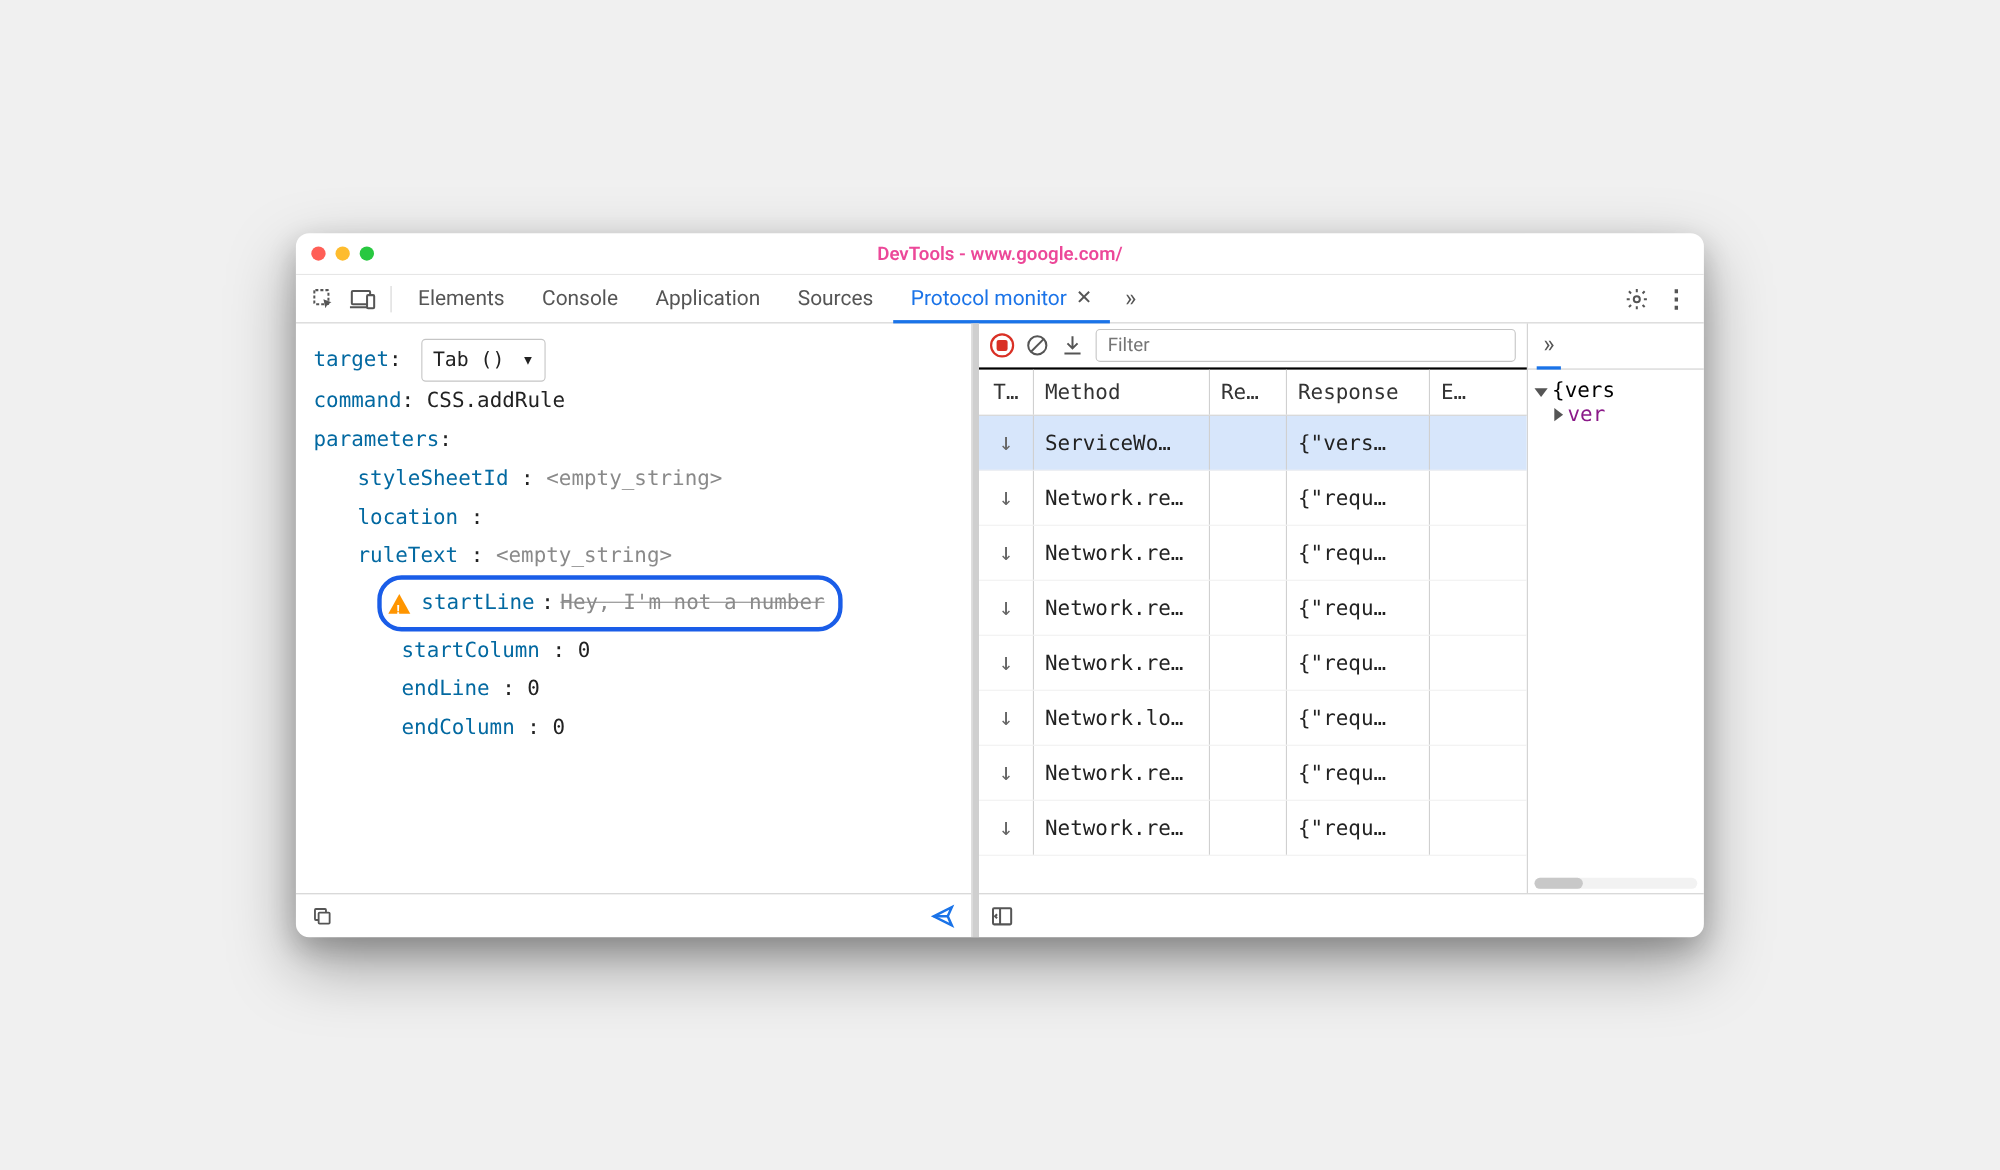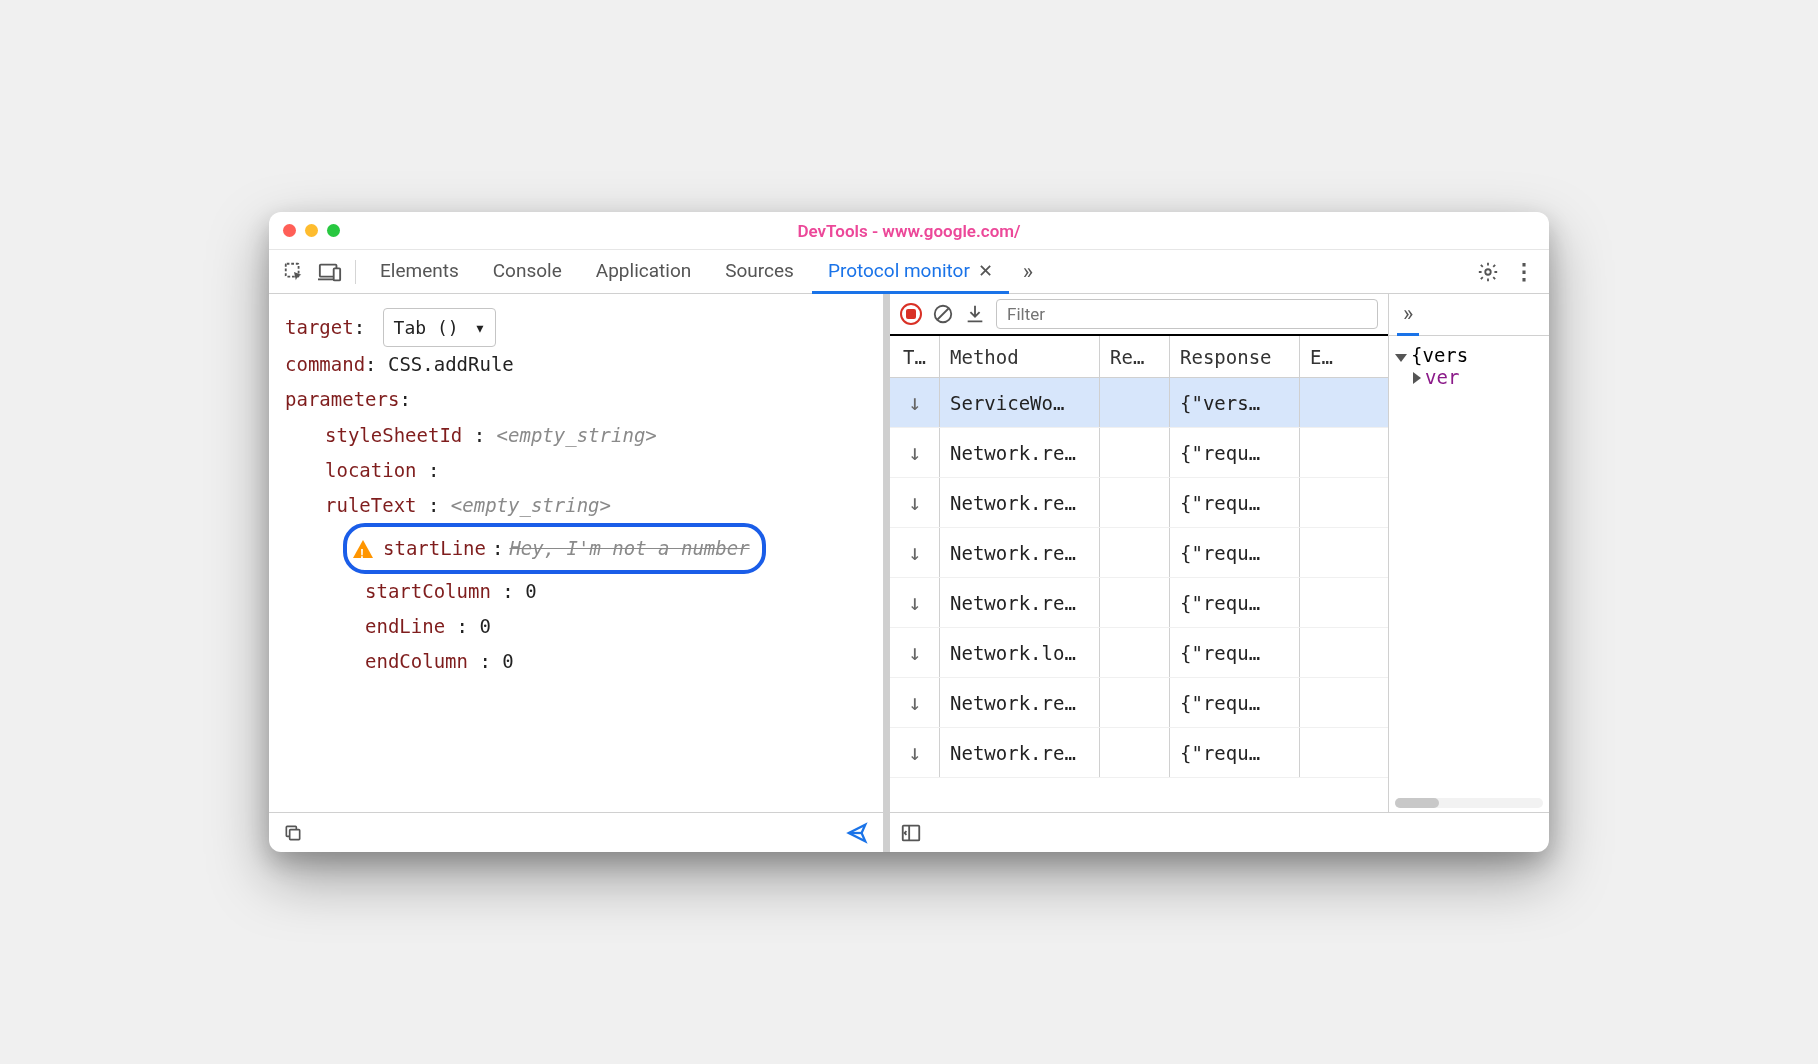--- a/index.html
+++ b/index.html
@@ -86,23 +86,23 @@
   }
   .editor {
     flex: 1;
     padding: 14px 16px;
     font-family: "SF Mono", Menlo, Consolas, monospace;
     font-size: 19px;
     line-height: 1.85;
     overflow-y: auto;
   }
   .editor-line { white-space: nowrap; }
-  .kw { color: #7f1d1d; }
+  .kw { color: #0369a1; }
   .val { color: #222; }
-  .grey { color: #8a8a8a; font-style: italic; }
+  .grey { color: #8a8a8a; }
   .strike { text-decoration: line-through; }
   .target-select {
     display: inline-flex;
     align-items: center;
     border: 1px solid #c5c5c5;
     border-radius: 4px;
     padding: 2px 10px;
     font-family: inherit;
     font-size: 18px;
     color: #222;

